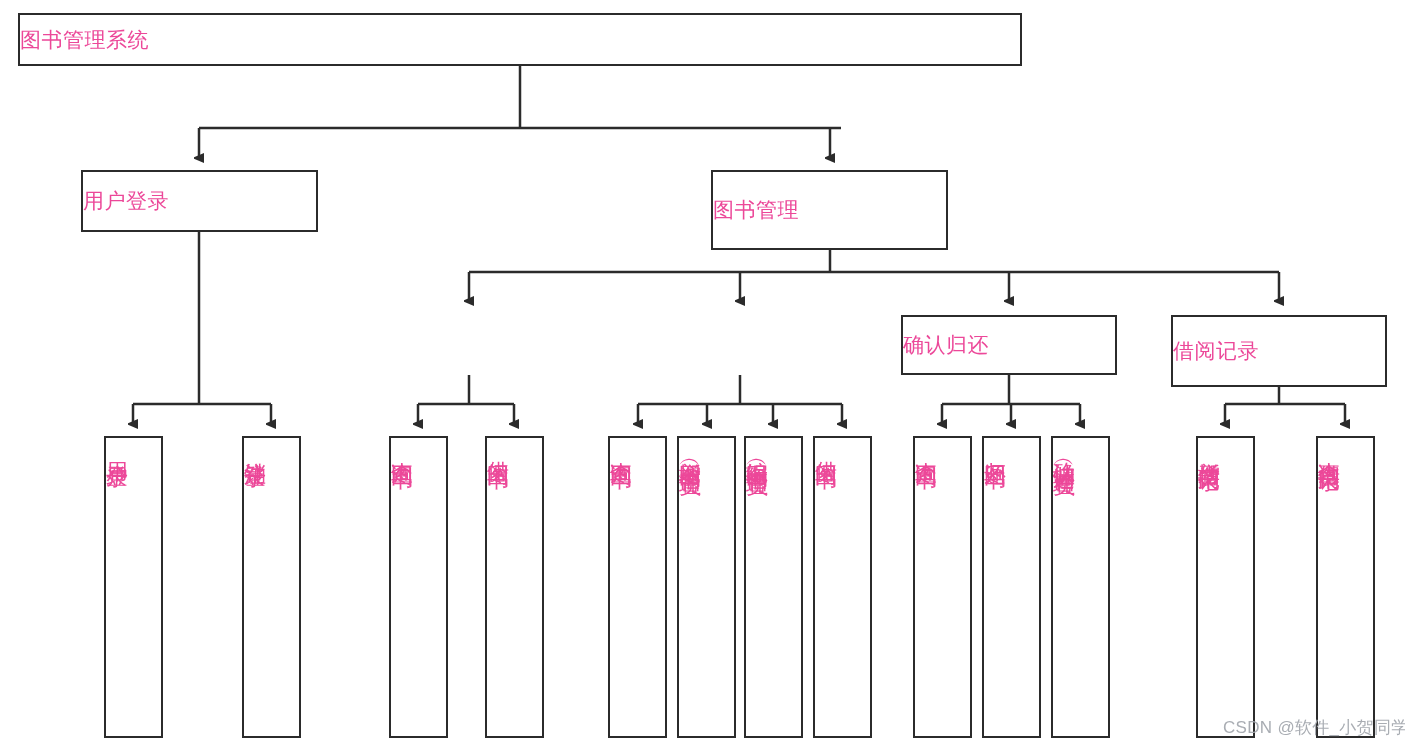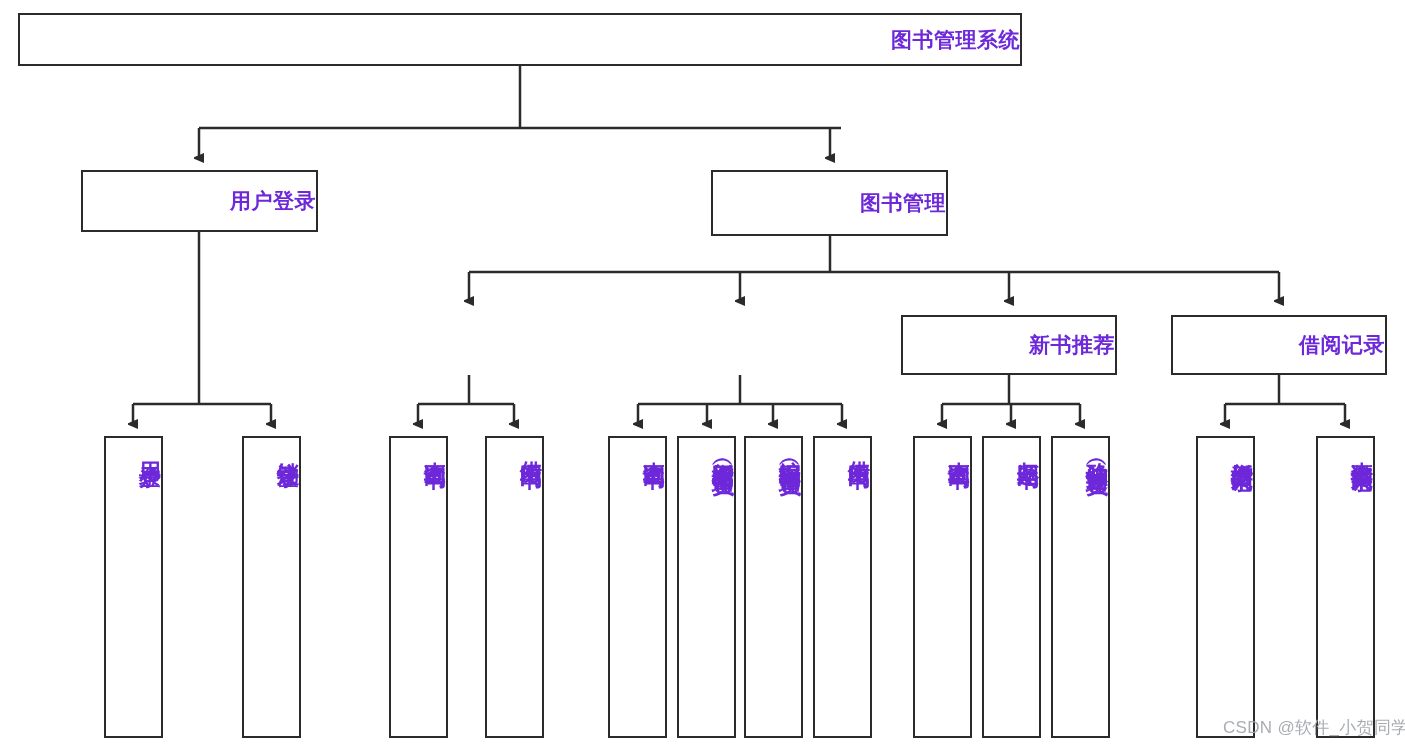--- a/index.html
+++ b/index.html
@@ -24,23 +24,22 @@
     width: 1405px;
     height: 747px;
   }
   .node {
     position: absolute;
     box-sizing: border-box;
     background: #ffffff;
     border: 2.5px solid #2b2b2b;
     display: flex;
     align-items: center;
-    justify-content: flex-end;
-    color: #6d28d9;
-    font-weight: bold;
+    justify-content: flex-start;
+    color: #ec4899;
   }
   .node .label {
     display: block;
     text-align: center;
     line-height: 1.14;
     letter-spacing: 0.5px;
   }
   .node.horizontal .label {
     writing-mode: horizontal-tb;
     font-size: 21px;
@@ -119,28 +118,28 @@
     </g>
   </svg>
 
   <div class="node horizontal" style="left:18px; top:13px; width:1004px; height:53px;">
     <span class="label">图书管理系统</span>
   </div>
 
   <div class="node horizontal" style="left:81px; top:170px; width:237px; height:62px;">
     <span class="label">用户登录</span>
   </div>
-  <div class="node horizontal" style="left:711px; top:170px; width:237px; height:66px;">
+  <div class="node horizontal" style="left:711px; top:170px; width:237px; height:80px;">
     <span class="label">图书管理</span>
   </div>
 
   <div class="node horizontal" style="left:901px; top:315px; width:216px; height:60px;">
-    <span class="label">新书推荐</span>
+    <span class="label">确认归还</span>
   </div>
-  <div class="node horizontal" style="left:1171px; top:315px; width:216px; height:60px;">
+  <div class="node horizontal" style="left:1171px; top:315px; width:216px; height:72px;">
     <span class="label">借阅记录</span>
   </div>
 
   <div class="node vertical" style="left:104px; top:436px; width:59px; height:302px;">
     <span class="label">用户登录</span>
   </div>
   <div class="node vertical" style="left:242px; top:436px; width:59px; height:302px;">
     <span class="label">注销登录</span>
   </div>
 

